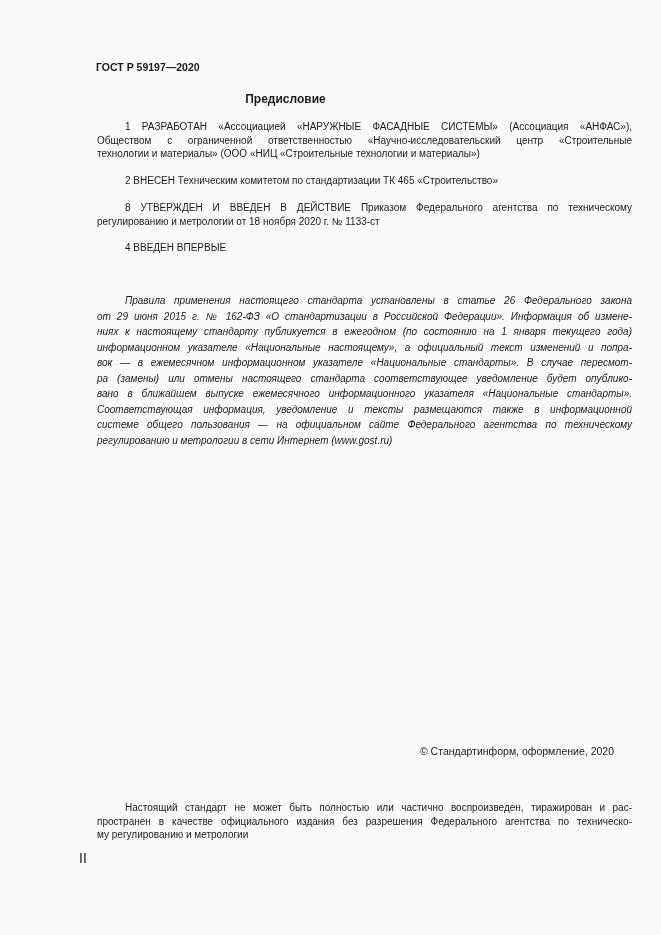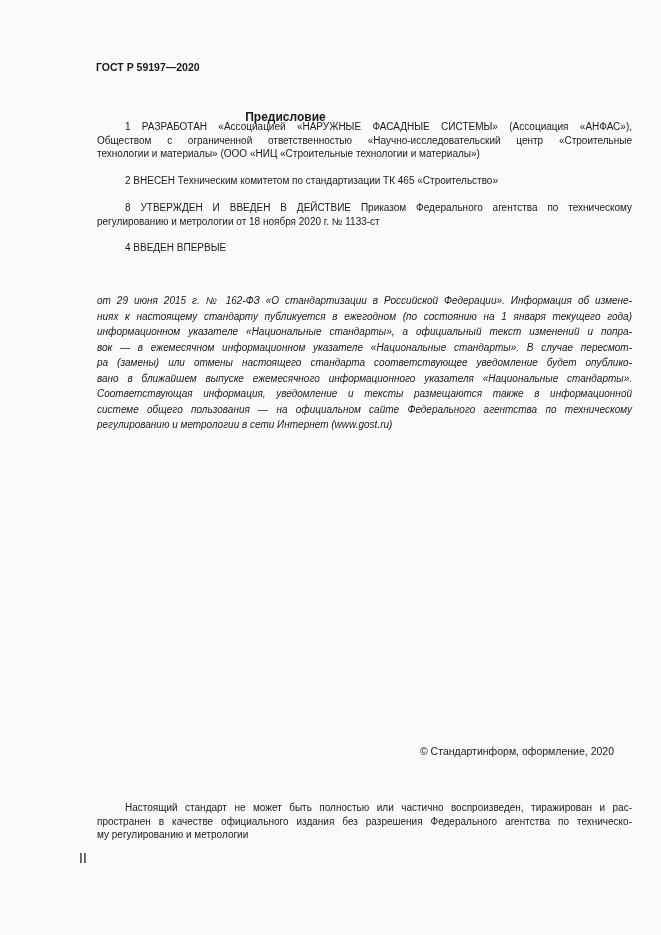--- a/index.html
+++ b/index.html
@@ -13,21 +13,21 @@
     }
     .abs { position: absolute; }
     .doc-id {
       left: 79px; top: 61px;
       font-size: 10.5px; font-weight: bold; padding-left: 17px;
     }
     .title {
       left: 0; width: 541px; top: 92px;
       text-align: center;
       font-size: 12px; font-weight: bold;
-      padding-left: 30px; box-sizing: border-box; margin-top: 18px;
+      padding-left: 30px; box-sizing: border-box;
     }
     .block {
       left: 97px; width: 535px;
       font-size: 10px; line-height: 13.5px;
     }
     .line { white-space: nowrap; height: 13.5px; }
     .just { text-align: justify; text-align-last: justify; white-space: normal; }
     .ind { text-indent: 28px; }
     .italic { font-style: italic; line-height: 15.5px; }
     .italic .line { height: 15.5px; }
@@ -59,23 +59,24 @@
 <div class="abs block" style="top:201px;">
   <div class="line just ind">8 УТВЕРЖДЕН И ВВЕДЕН В ДЕЙСТВИЕ Приказом Федерального агентства по техническому</div>
   <div class="line">регулированию и метрологии от 18 ноября 2020 г. № 1133-ст</div>
 </div>
 
 <div class="abs block" style="top:241px;">
   <div class="line ind">4 ВВЕДЕН ВПЕРВЫЕ</div>
 </div>
 
 <div class="abs block italic" style="top:293px;">
+  <div class="line just ind">Правила применения настоящего стандарта установлены в статье 26 Федерального закона</div>
   <div class="line just">от 29 июня 2015 г. № 162-ФЗ «О стандартизации в Российской Федерации». Информация об измене-</div>
   <div class="line just">ниях к настоящему стандарту публикуется в ежегодном (по состоянию на 1 января текущего года)</div>
-  <div class="line just">информационном указателе «Национальные стандарты», а официальный текст изменений и попра-</div>
+  <div class="line just">информационном указателе «Национальные настоящему», а официальный текст изменений и попра-</div>
   <div class="line just">вок — в ежемесячном информационном указателе «Национальные стандарты». В случае пересмот-</div>
   <div class="line just">ра (замены) или отмены настоящего стандарта соответствующее уведомление будет опублико-</div>
   <div class="line just">вано в ближайшем выпуске ежемесячного информационного указателя «Национальные стандарты».</div>
   <div class="line just">Соответствующая информация, уведомление и тексты размещаются также в информационной</div>
   <div class="line just">системе общего пользования — на официальном сайте Федерального агентства по техническому</div>
   <div class="line">регулированию и метрологии в сети Интернет (www.gost.ru)</div>
 </div>
 
 <div class="abs copyright">© Стандартинформ, оформление, 2020</div>
 

